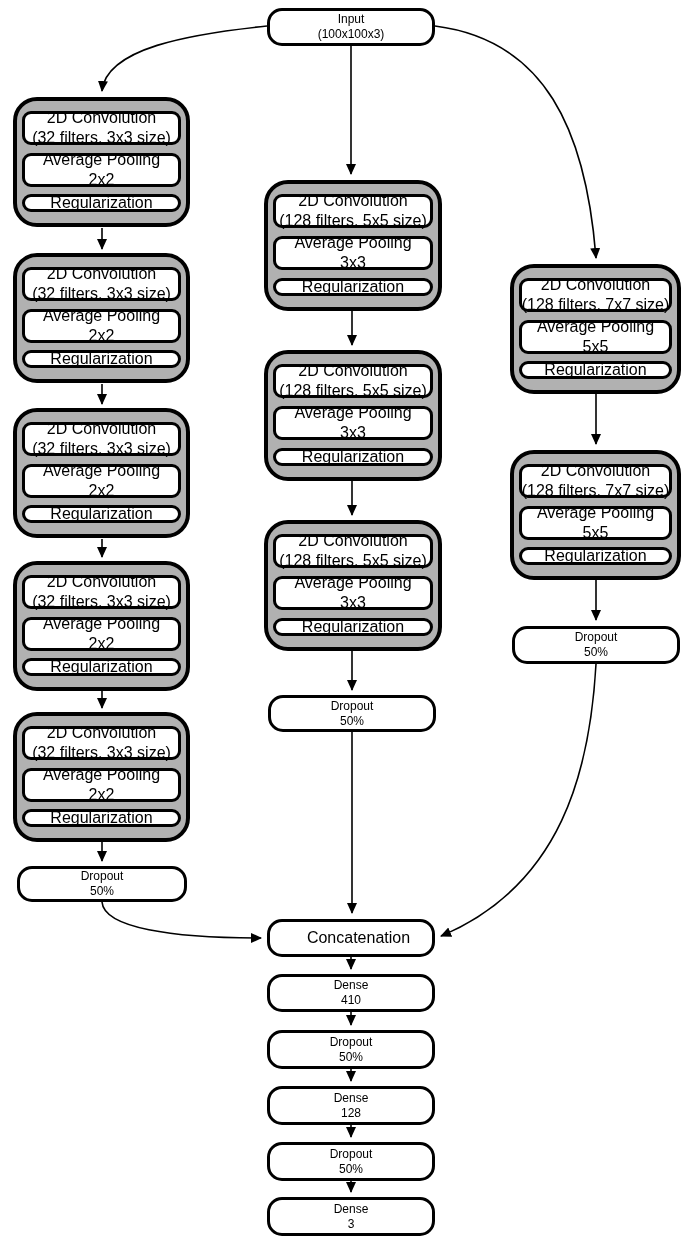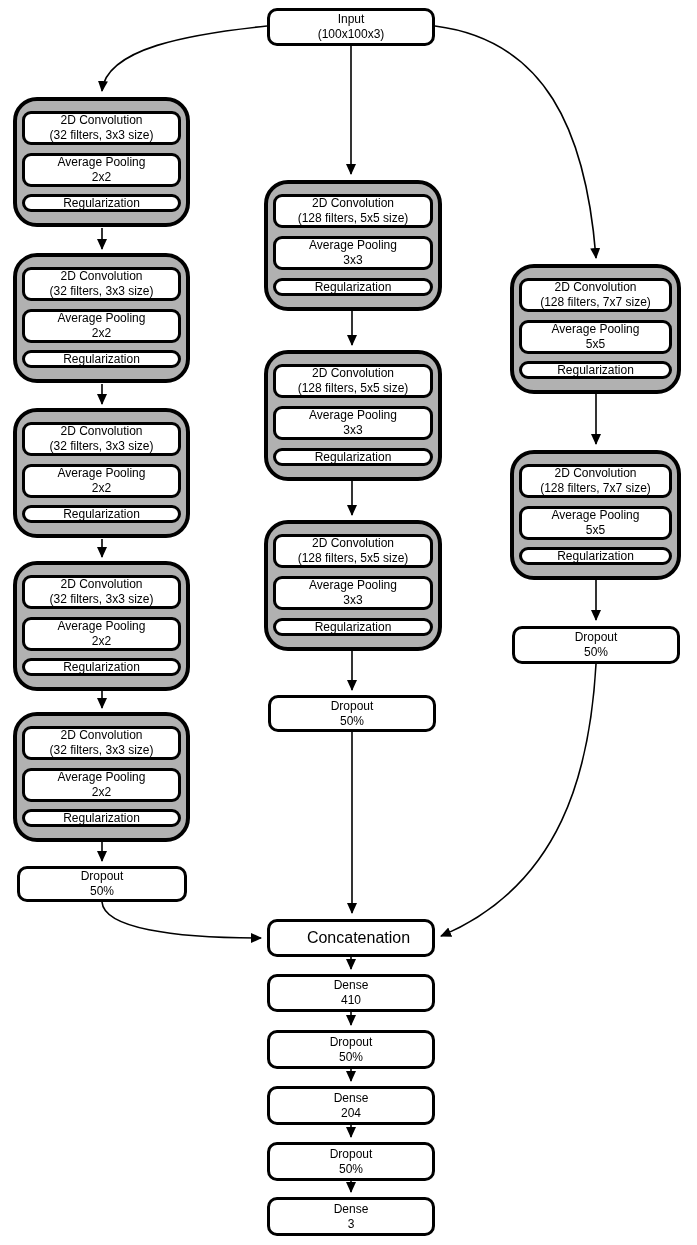--- a/index.html
+++ b/index.html
@@ -19,30 +19,30 @@
     padding:2px 5px 3px 5px;
   }
   .col-l { left:13px;  width:177px; }
   .col-m { left:264px; width:178px; }
   .col-r { left:510px; width:171px; }
 
   .inner {
     box-sizing:border-box; background:var(--node-fill, #fff);
     border:3px solid var(--line, #000); border-radius:9px;
     display:flex; flex-direction:column; align-items:center; justify-content:center;
-    text-align:center; font-size:12px; line-height:1.25; font-weight:400;
+    text-align:center; font-size:16px; line-height:1.25; font-weight:400;
   }
   .inner.two { height:34px; }
   .inner.one { height:18px; }
   .inner span { display:block; white-space:nowrap; }
 
   
   .node {
     position:absolute; box-sizing:border-box; background:var(--node-fill, #fff);
-    border:3px solid var(--line, #000); border-radius:10px;
+    border:3px solid var(--line, #000); border-radius:15px;
     display:flex; flex-direction:column; align-items:center; justify-content:center;
     text-align:center; font-size:12px; line-height:1.25;
   }
   .node span { display:block; white-space:nowrap; }
   .node.big { font-size:16px;padding-left:15px; }
 </style>
 </head>
 <body>
 
 <div class="canvas">
@@ -252,21 +252,21 @@
     <span>410</span>
   </div>
 
   <div class="node" style="left:267px;top:1030px;width:168px;height:39px">
     <span>Dropout</span>
     <span>50%</span>
   </div>
 
   <div class="node" style="left:267px;top:1086px;width:168px;height:39px">
     <span>Dense</span>
-    <span>204</span>
+    <span>128</span>
   </div>
 
   <div class="node" style="left:267px;top:1142px;width:168px;height:39px">
     <span>Dropout</span>
     <span>50%</span>
   </div>
 
   <div class="node" style="left:267px;top:1197px;width:168px;height:39px">
     <span>Dense</span>
     <span>3</span>

